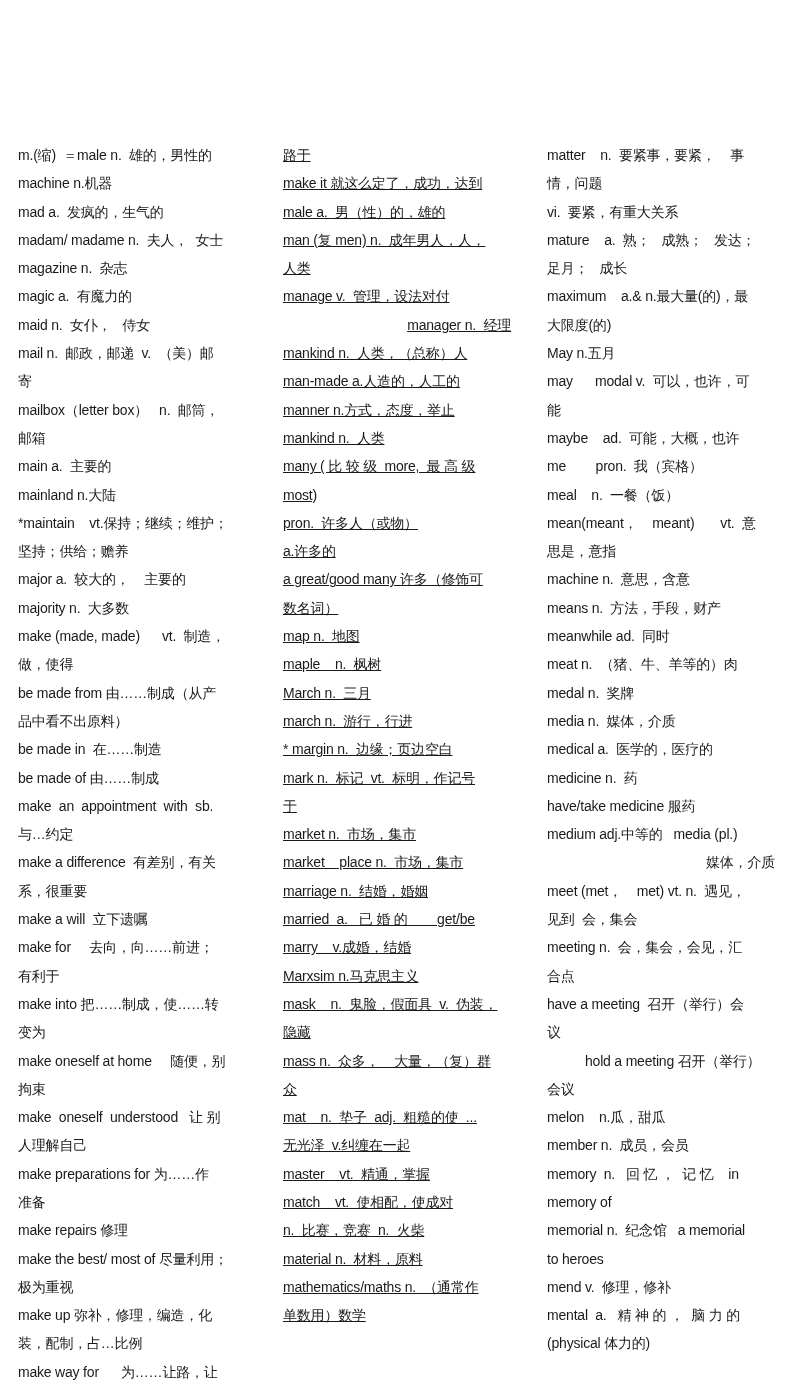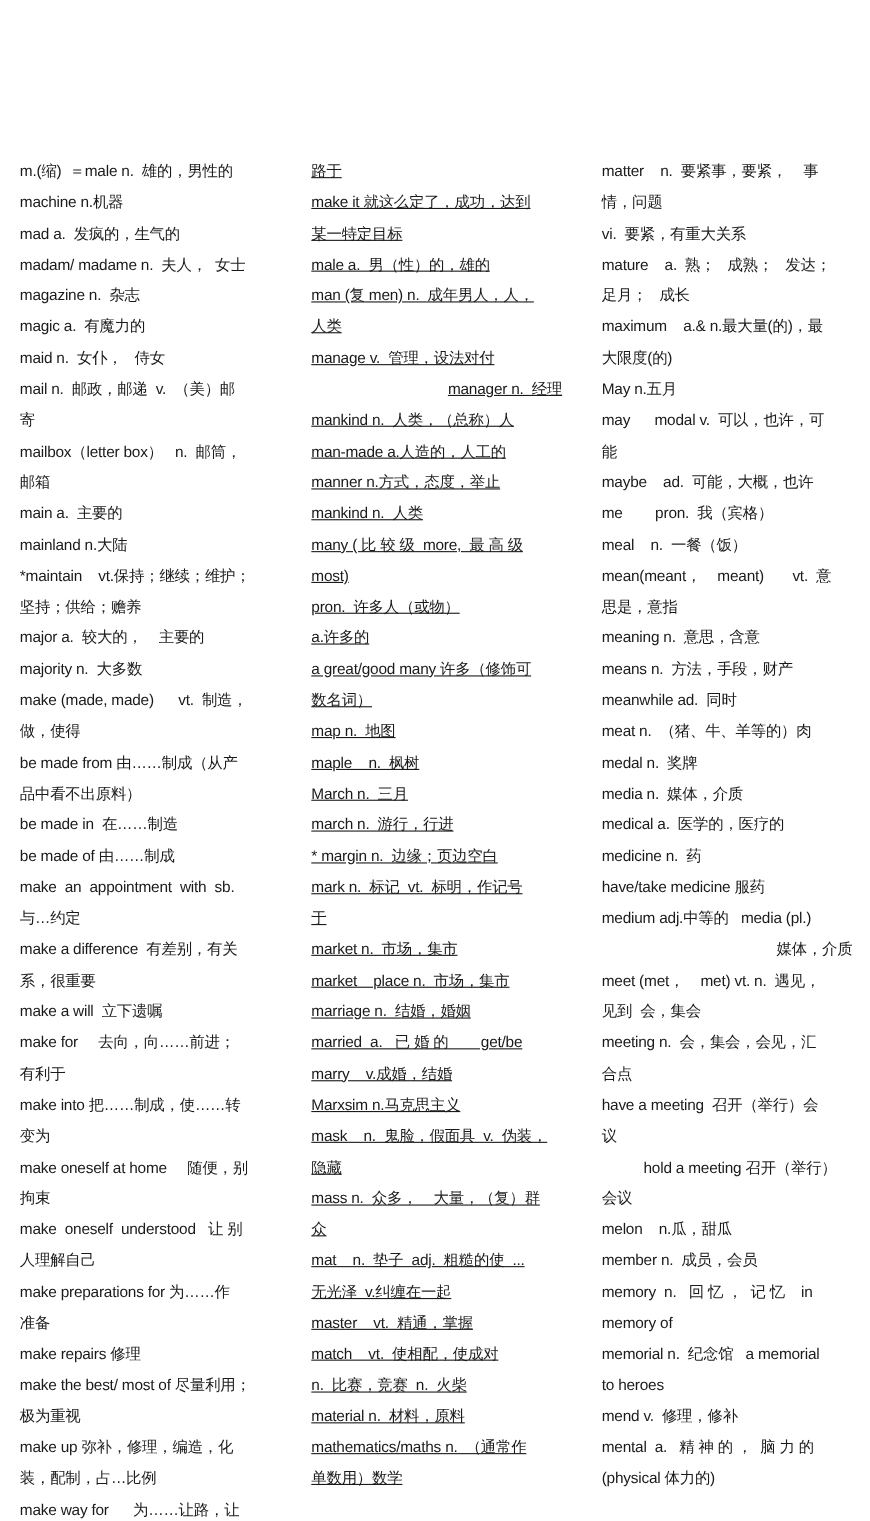--- a/index.html
+++ b/index.html
@@ -85,21 +85,20 @@
       <div class="line" style="white-space: pre;">make repairs 修理</div>
       <div class="line" style="white-space: pre;">make the best/ most of 尽量利用；</div>
       <div class="line" style="white-space: pre;">极为重视</div>
       <div class="line" style="white-space: pre;">make up 弥补，修理，编造，化</div>
       <div class="line" style="white-space: pre;">装，配制，占…比例</div>
       <div class="line" style="white-space: pre;">make way for      为……让路，让</div>
     </div>
   <div class="col col-2">
       <div class="line" style="white-space: pre;">路于</div>
       <div class="line" style="white-space: pre;">make it 就这么定了，成功，达到</div>
-      <div class="line" style="white-space: pre;">某一特定目标</div>
       <div class="line" style="white-space: pre;">male a.  男（性）的，雄的</div>
       <div class="line" style="white-space: pre;">man (复 men) n.  成年男人，人，</div>
       <div class="line" style="white-space: pre;">人类</div>
       <div class="line" style="white-space: pre;">manage v.  管理，设法对付</div>
       <div class="line" style="white-space: pre; text-align: right;">manager n.  经理</div>
       <div class="line" style="white-space: pre;">mankind n.  人类，（总称）人</div>
       <div class="line" style="white-space: pre;">man-made a.人造的，人工的</div>
       <div class="line" style="white-space: pre;">manner n.方式，态度，举止</div>
       <div class="line" style="white-space: pre;">mankind n.  人类</div>
       <div class="line" style="white-space: pre;">many ( 比 较 级  more,  最 高 级</div>
@@ -143,21 +142,21 @@
       <div class="line" style="white-space: pre;">maximum    a.&amp; n.最大量(的)，最</div>
       <div class="line" style="white-space: pre;">大限度(的)</div>
       <div class="line" style="white-space: pre;">May n.五月</div>
       <div class="line" style="white-space: pre;">may      modal v.  可以，也许，可</div>
       <div class="line" style="white-space: pre;">能</div>
       <div class="line" style="white-space: pre;">maybe    ad.  可能，大概，也许</div>
       <div class="line" style="white-space: pre;">me        pron.  我（宾格）</div>
       <div class="line" style="white-space: pre;">meal    n.  一餐（饭）</div>
       <div class="line" style="white-space: pre;">mean(meant，    meant)       vt.  意</div>
       <div class="line" style="white-space: pre;">思是，意指</div>
-      <div class="line" style="white-space: pre;">meaning n.  意思，含意</div>
+      <div class="line" style="white-space: pre;">machine n.  意思，含意</div>
       <div class="line" style="white-space: pre;">means n.  方法，手段，财产</div>
       <div class="line" style="white-space: pre;">meanwhile ad.  同时</div>
       <div class="line" style="white-space: pre;">meat n.  （猪、牛、羊等的）肉</div>
       <div class="line" style="white-space: pre;">medal n.  奖牌</div>
       <div class="line" style="white-space: pre;">media n.  媒体，介质</div>
       <div class="line" style="white-space: pre;">medical a.  医学的，医疗的</div>
       <div class="line" style="white-space: pre;">medicine n.  药</div>
       <div class="line" style="white-space: pre;">have/take medicine 服药</div>
       <div class="line" style="white-space: pre;">medium adj.中等的   media (pl.)</div>
       <div class="line" style="white-space: pre; text-align: right;">媒体，介质</div>

